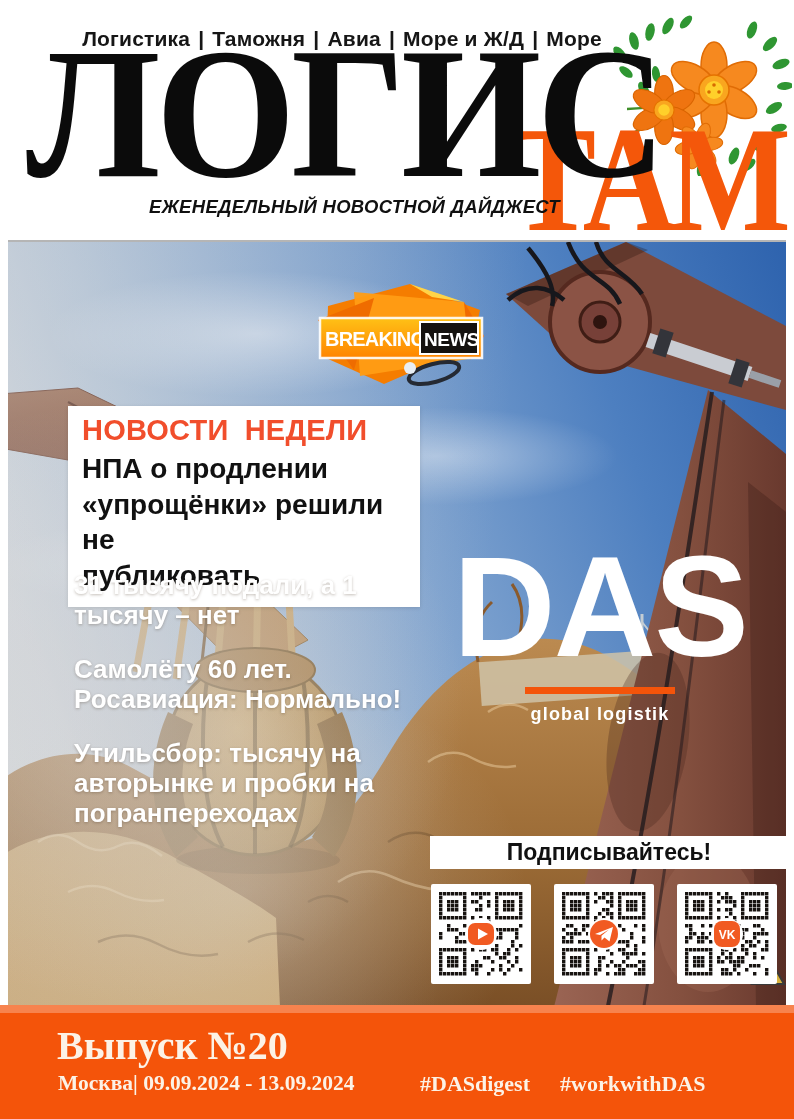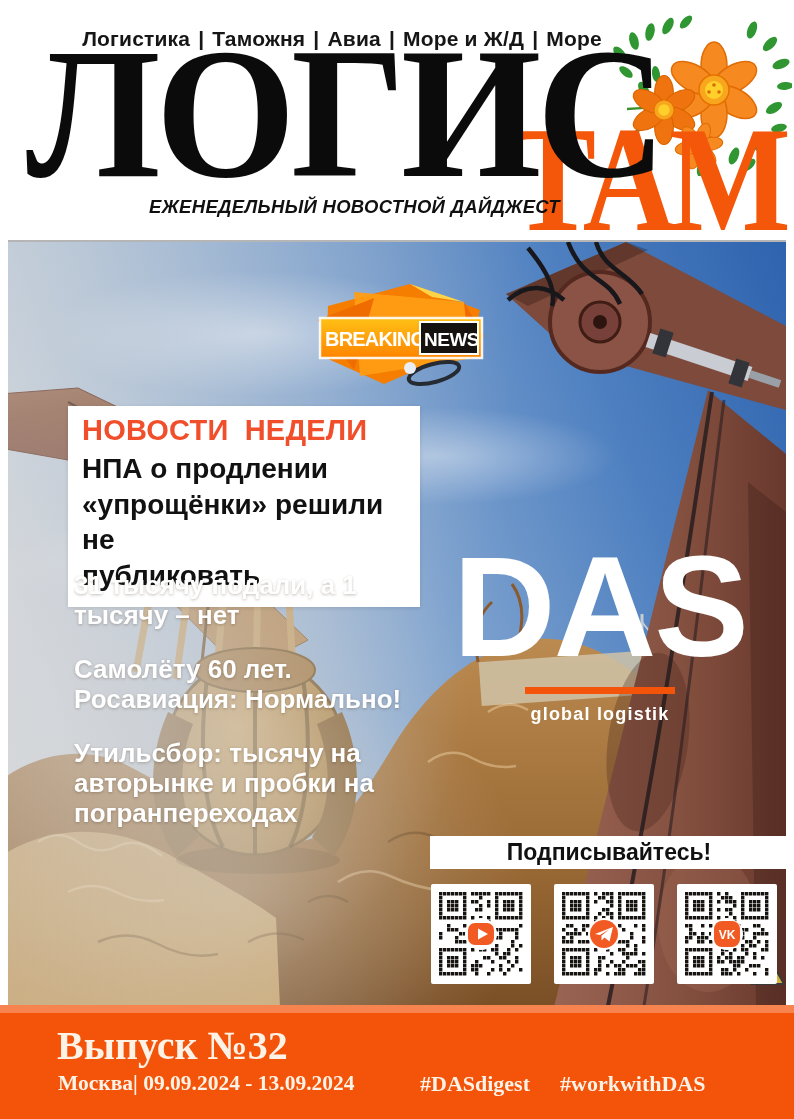--- a/index.html
+++ b/index.html
@@ -304,18 +304,18 @@
       <svg class="qr-icon" viewBox="0 0 32 32">
         <circle cx="16" cy="16" r="16" fill="#ffffff"></circle>
         <rect x="3" y="3" width="26" height="26" rx="8" fill="#f15a22"></rect>
         <text x="16" y="21" text-anchor="middle" font-family="Liberation Sans, sans-serif" font-size="12" font-weight="800" fill="#ffffff">VK</text>
       </svg>
     </div>
   </div>
 
   <div class="footer">
     <div class="strip"></div>
-    <div class="issue">Выпуск №32</div>
+    <div class="issue">Выпуск №20</div>
     <div class="meta">Москва| 09.09.2024 - 13.09.2024</div>
     <div class="hashtags"><span>#DASdigest</span><span>#workwithDAS</span></div>
   </div>
 
 </div>
 
 </body></html>

